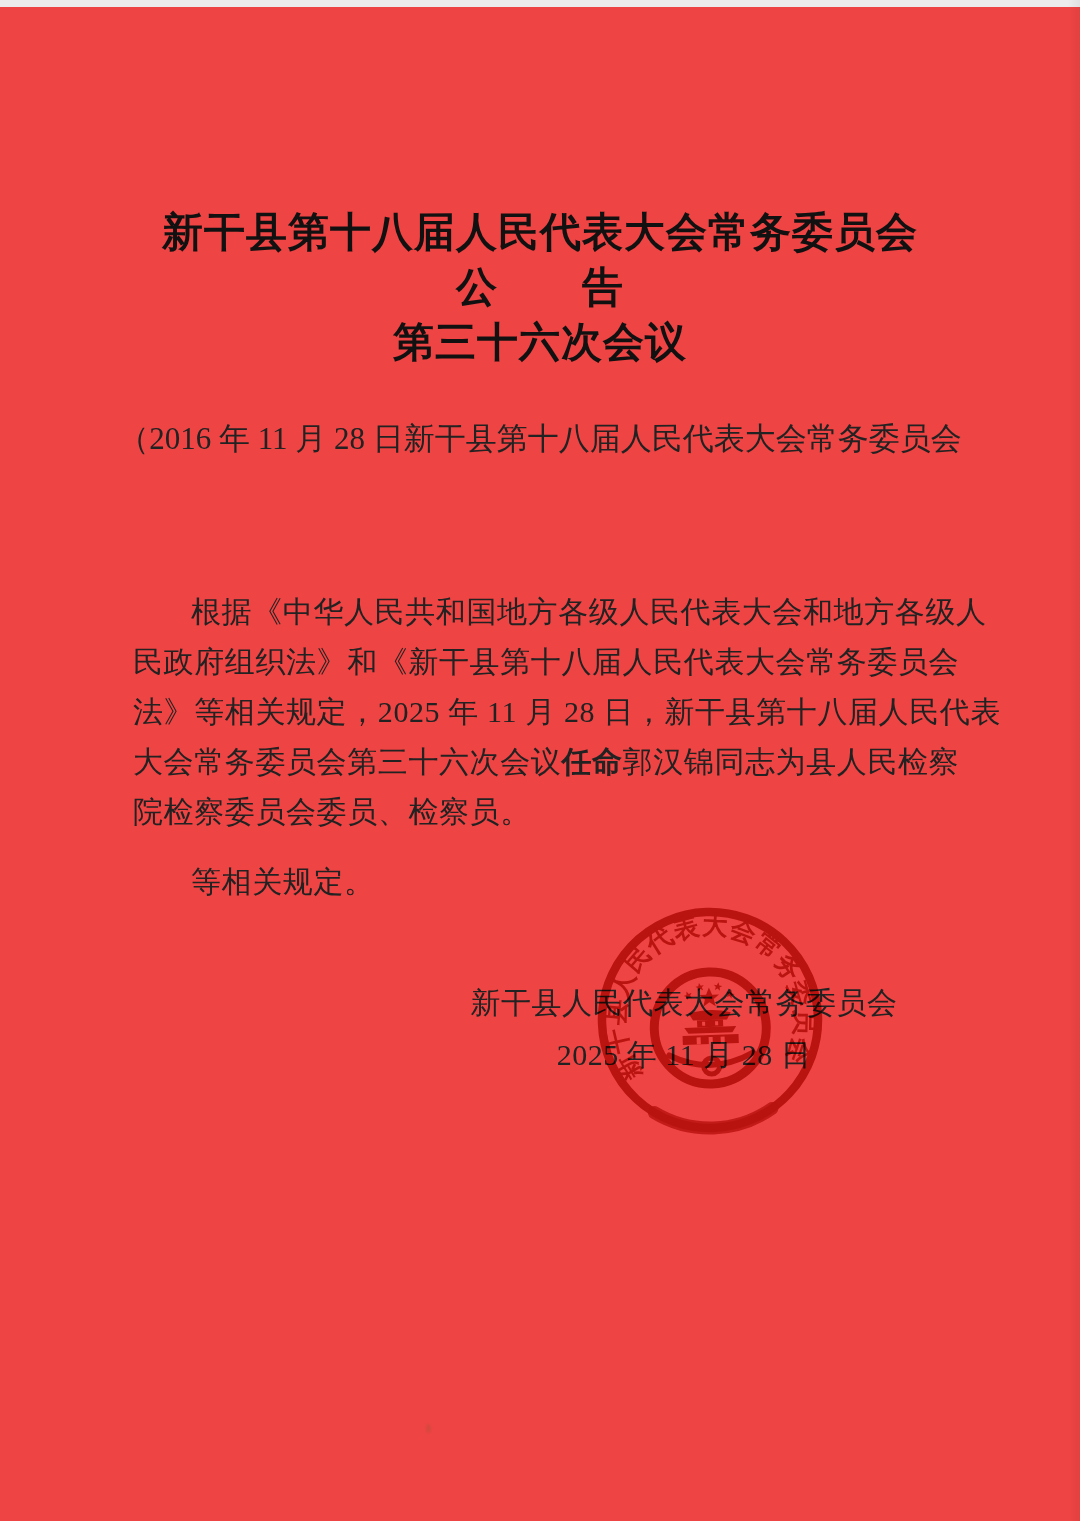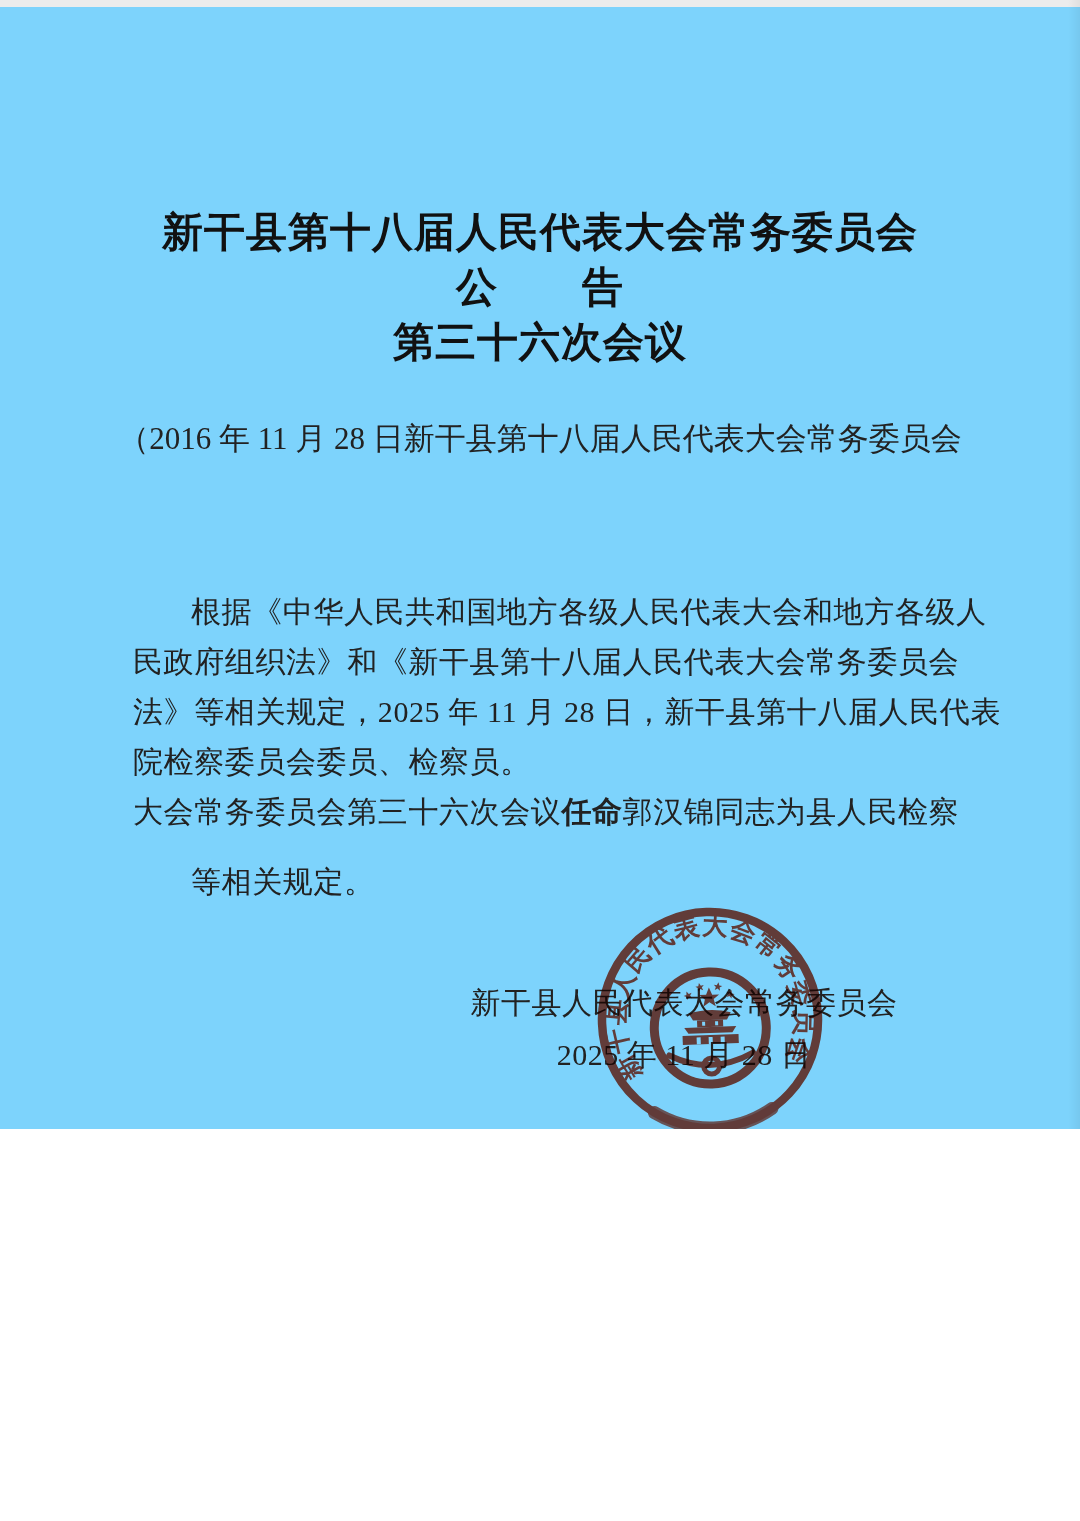--- a/index.html
+++ b/index.html
@@ -1,20 +1,20 @@
 <!DOCTYPE html>
 <html><head>
 <meta charset="utf-8">
 <style>
   html, body { margin: 0; padding: 0; background: #ffffff; }
   .page {
     position: relative;
     width: 1080px;
-    height: 1129px;
-    background: #7dd3fc;
+    height: 1521px;
+    background: #ef4444;
     overflow: hidden;
     font-family: "Liberation Serif", "DejaVu Serif", serif;
     color: #1c1c1c;
   }
   .top-strip {
     position: absolute; top: 0; left: 0; right: 0; height: 7px;
     background: #ececec;
   }
   .right-strip {
     position: absolute; top: 0; right: 0; bottom: 0; width: 12px;
@@ -74,22 +74,22 @@
   </div>
 
   <div class="intro-block">
     <div>（2016 年 11 月 28 日新干县第十八届人民代表大会常务委员会</div>
   </div>
 
   <div class="body-block">
     <div class="indent">根据《中华人民共和国地方各级人民代表大会和地方各级人</div>
     <div>民政府组织法》和《新干县第十八届人民代表大会常务委员会</div>
     <div>法》等相关规定，2025 年 11 月 28 日，新干县第十八届人民代表</div>
+    <div><span>大会常务委员会第三十六次会议</span><span class="bold-inline">任命</span><span>郭汉锦同志为县人民检察</span></div>
     <div>院检察委员会委员、检察员。</div>
-    <div><span>大会常务委员会第三十六次会议</span><span class="bold-inline">任命</span><span>郭汉锦同志为县人民检察</span></div>
     <div class="indent">等相关规定。</div>
   </div>
 
   <div class="signature-block">
     <div class="sig-org">新干县人民代表大会常务委员会</div>
     <div class="sig-date">2025 年 11 月 28 日</div>
   </div>
 
   <svg class="seal" viewBox="-132 -132 264 264" xmlns="http://www.w3.org/2000/svg">
 

